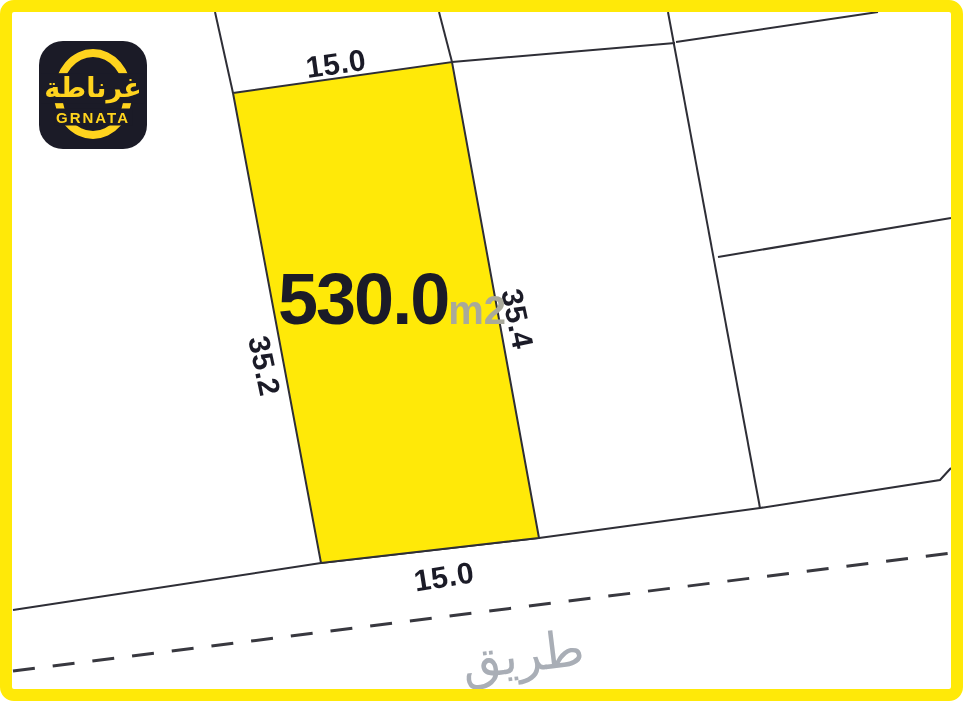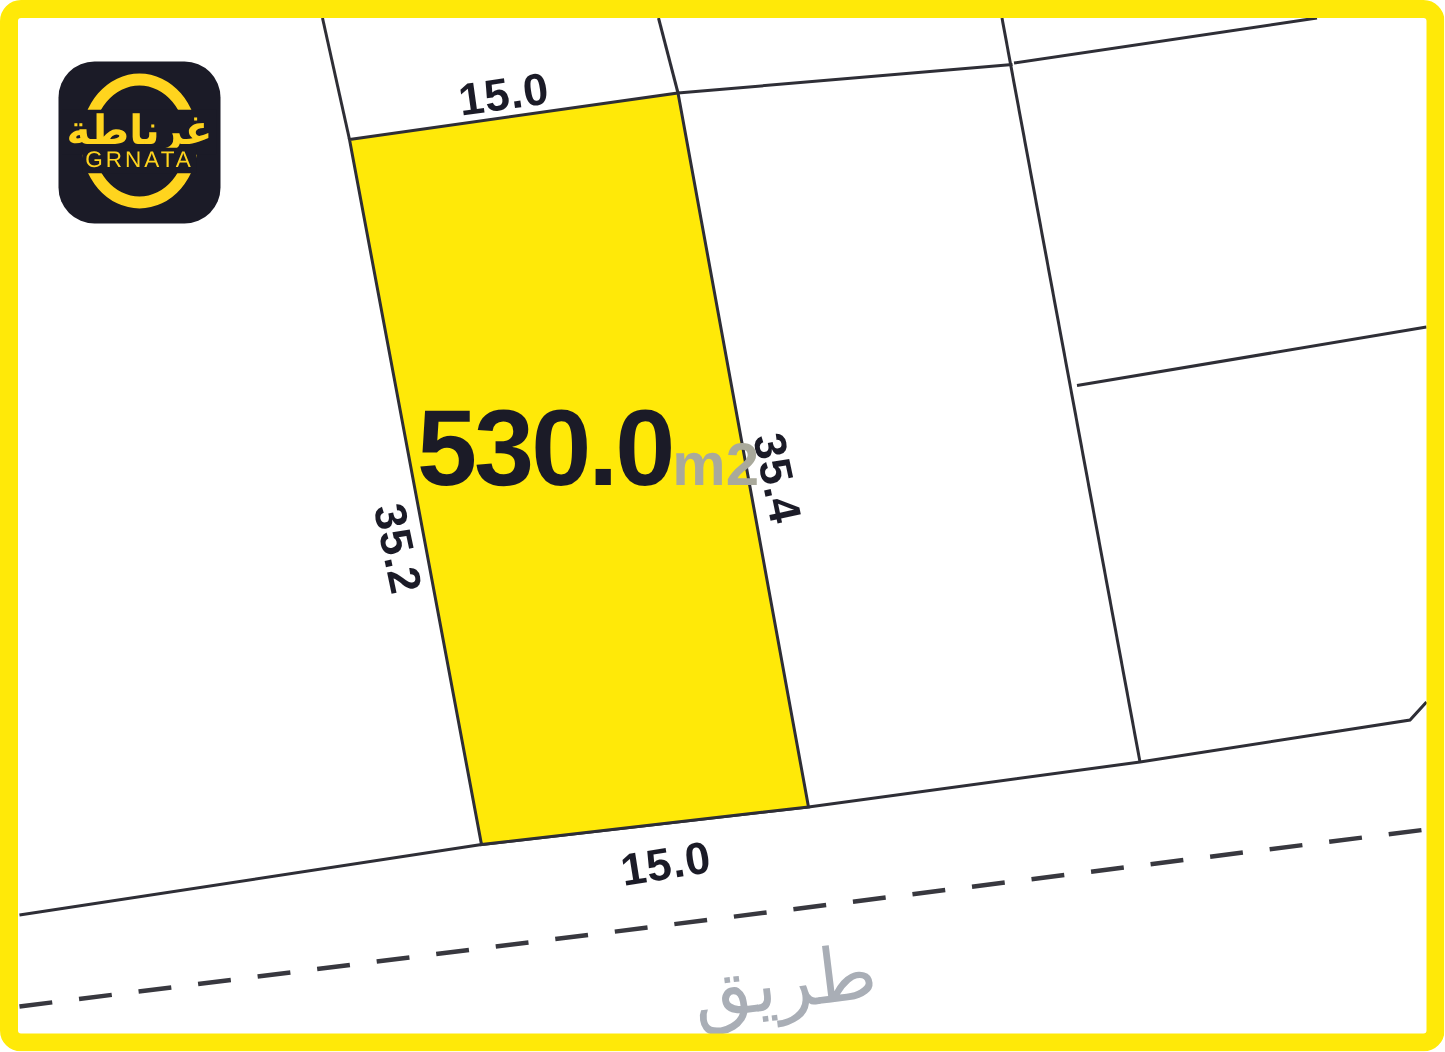--- a/index.html
+++ b/index.html
@@ -29,22 +29,22 @@
               font-size:50px;color:var(--road-text);font-weight:400;z-index:3;
               font-family:"DejaVu Sans","Liberation Sans",sans-serif;}
   
   .logo{position:absolute;left:39px;top:41px;width:108px;height:108px;background:var(--logo-bg);
         border-radius:24px;z-index:6;overflow:hidden;}
   .logo-ring{position:absolute;left:15px;top:8px;width:78px;height:90px;border:8px solid var(--logo-yellow);
              border-radius:50%;}
   .logo-ar{position:absolute;left:50%;top:47px;transform:translate(-50%,-50%);background:var(--logo-bg);
            color:var(--logo-yellow);font-size:27px;font-weight:700;padding:0 3px;line-height:1.1;
            font-family:"DejaVu Sans","Liberation Sans",sans-serif;}
-  .logo-en{position:absolute;left:50%;top:66px;transform:translate(-50%,-50%);background:var(--logo-bg);
-           color:var(--logo-yellow);font-size:15px;font-weight:400;letter-spacing:2px;padding:0 2px;}
+  .logo-en{position:absolute;left:50%;top:76px;transform:translate(-50%,-50%);background:var(--logo-bg);
+           color:var(--logo-yellow);font-size:15px;font-weight:700;letter-spacing:2px;padding:0 2px;}
 </style>
 </head>
 <body>
 
 <div class="canvas">
 
   <svg class="map" viewBox="0 0 963 701">
 
     <polyline class="boundary" points="215,12 233,93"></polyline>
     <polyline class="boundary" points="439,12 452,62"></polyline>

